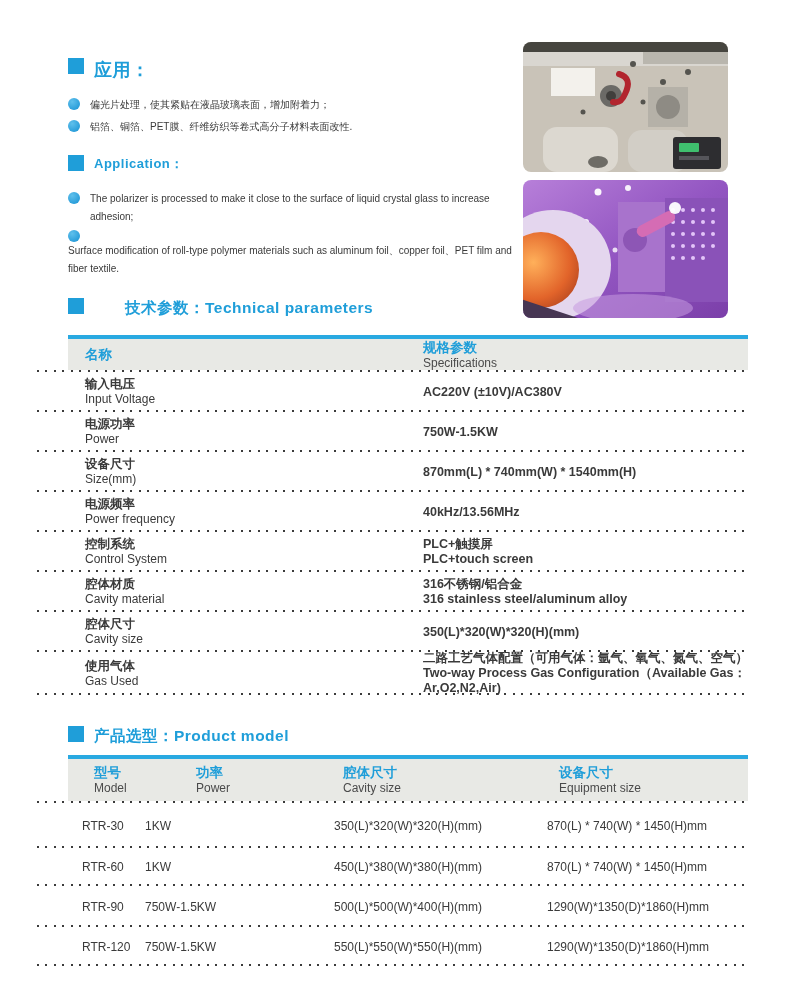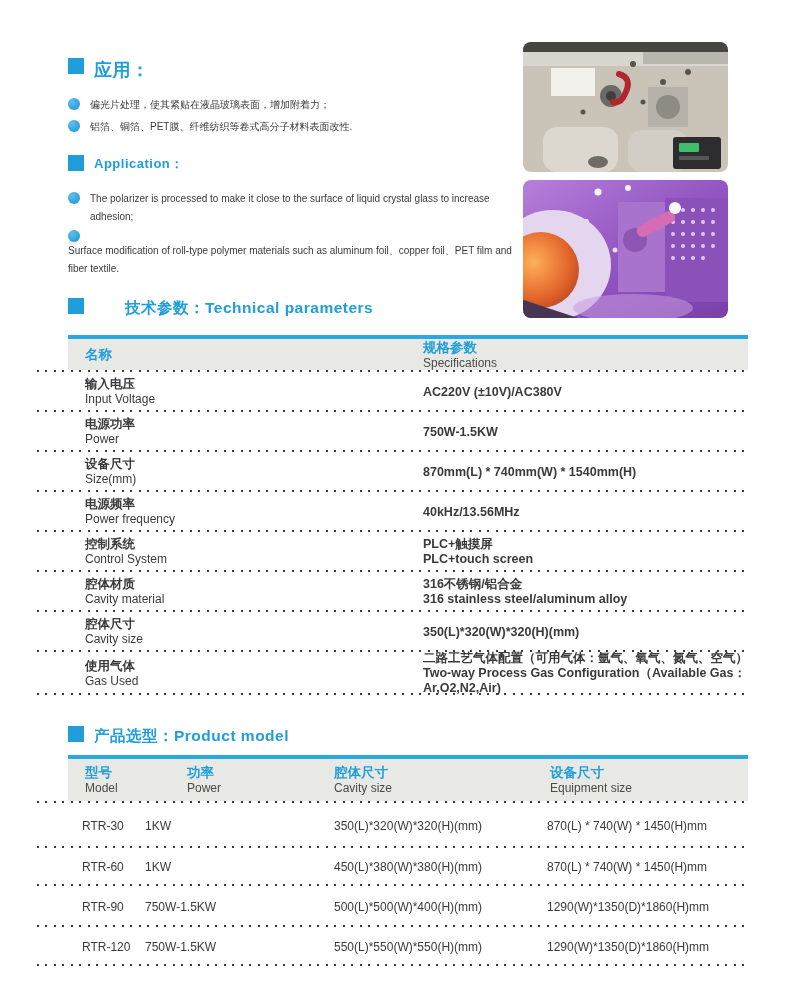--- a/index.html
+++ b/index.html
@@ -23,21 +23,21 @@
 
   
   .photo{position:absolute;left:523px;width:205px;border-radius:8px;overflow:hidden;}
   .photo svg{display:block;}
 
   
   .tbl{position:absolute;left:37px;width:711px;}
   .bluebar{margin-left:31px;width:680px;height:4px;background:#29a9e1;}
   .thead{margin-left:31px;width:680px;background:#e8e9e5;display:flex;align-items:center;box-sizing:border-box;}
   .thead-tech{height:31px;padding-left:17px;}
-  .thead-prod{height:42px;padding-left:17px;}
+  .thead-prod{height:42px;padding-left:26px;}
   .hcell .cn{color:#1f9ed9;font-size:13.5px;font-weight:700;line-height:16px;}
   .hcell .en{color:#4a4a4a;font-size:12px;line-height:14px;}
   .dotline{height:2px;background:repeating-linear-gradient(90deg,#3b3b3b 0 2px,transparent 2px 8.5px);}
   .trow{position:relative;display:flex;align-items:center;height:40px;box-sizing:border-box;}
   .trow::after{content:"";position:absolute;left:0;right:0;bottom:0;height:2px;
        background:repeating-linear-gradient(90deg,#3b3b3b 0 2px,transparent 2px 8.5px);}
   .trow-tech{padding-left:48px;}
   .lblblk{width:338px;}
   .lblblk .cn{font-size:12.5px;font-weight:700;line-height:15px;color:#3a3a3a;}
   .lblblk .en{font-size:12px;font-weight:400;line-height:15px;color:#3a3a3a;}

